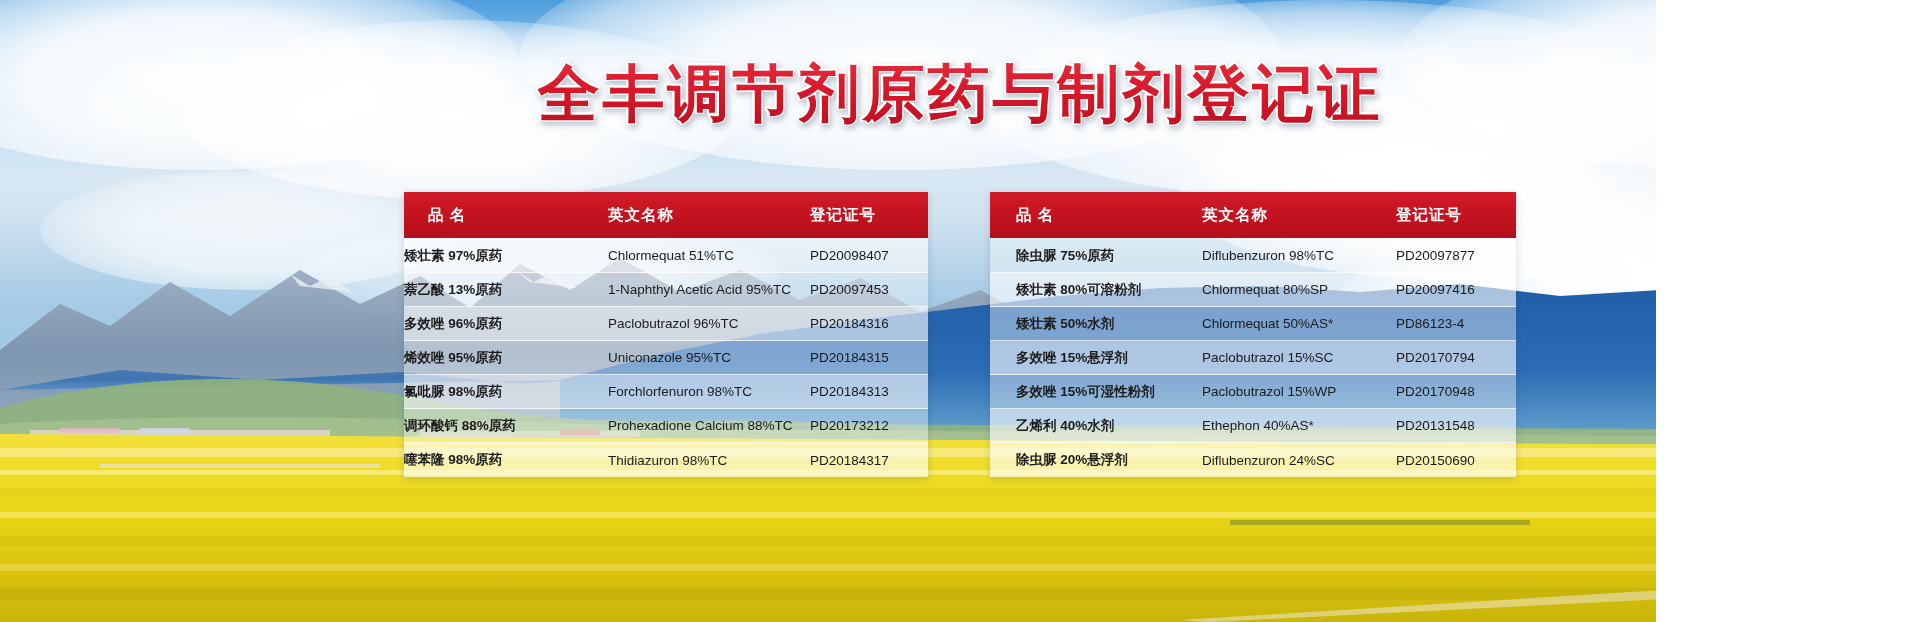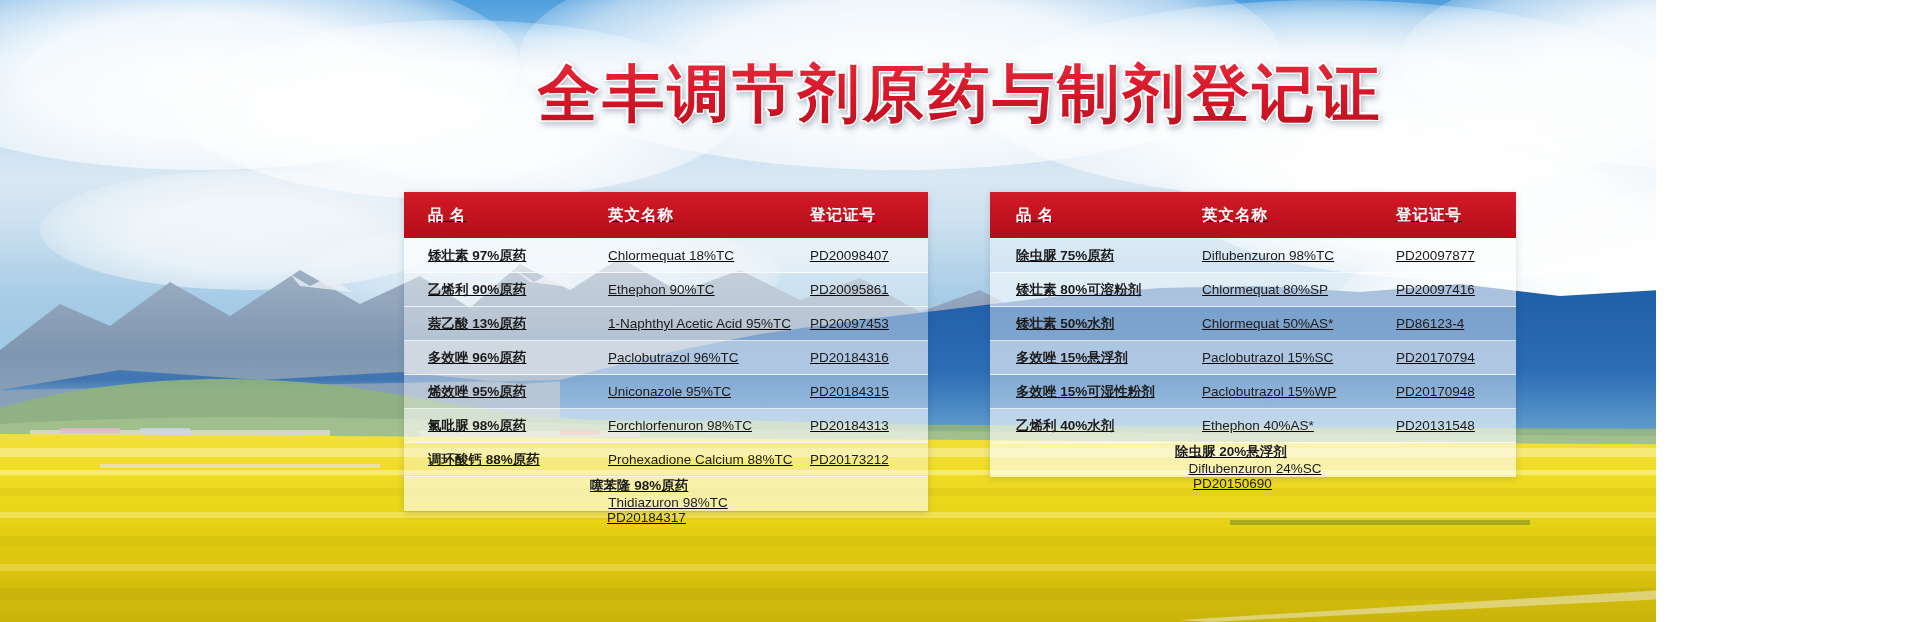--- a/index.html
+++ b/index.html
@@ -78,21 +78,20 @@
       drop-shadow(0 1.5px 0 #ffffff)
       drop-shadow(0 -1.5px 0 #ffffff)
       drop-shadow(2px 3px 3px rgba(40,60,90,0.30));
   }
 
   
   .reg-table {
     position: absolute;
     z-index: 15;
     box-shadow: 0 2px 7px rgba(30,50,80,0.18);
-    text-decoration: underline;
   }
   #table-left  { left: 404px; top: 192px; width: 524px; }
   #table-right { left: 990px; top: 192px; width: 526px; }
 
   .tbl-header {
     display: flex;
     align-items: center;
     height: 46px;
     background: linear-gradient(to bottom, #d21b28 0%, #c3121f 55%, #b20f1b 100%);
     color: #ffffff;
@@ -106,23 +105,23 @@
   .trow {
     display: flex;
     align-items: center;
     height: 34px;
     font-size: 13.5px;
     color: #1b1b1b;
     border-bottom: 1px solid rgba(255,255,255,0.72);
     background: rgba(255,255,255,0.62);
   }
   .trow.alt { background: rgba(255,255,255,0.40); }
-  .trow:last-child { border-bottom: none; flex-direction: column; }
-
-  .c-name   { width: 200px; padding-left: 24px; font-weight: bold; white-space: nowrap; }
+  .trow:last-child { border-bottom: none; }
+
+  .c-name   { width: 200px; font-weight: bold; white-space: nowrap; }
   .c-en     { flex: 1 1 auto; padding-left: 4px; white-space: nowrap; }
   .c-reg    { width: 118px; white-space: nowrap; }
 
   #table-right .c-name { width: 208px; padding-left: 26px; }
   #table-right .c-reg  { width: 120px; }
 
   .tbl-header .c-en  { padding-left: 4px; }
   .tbl-header .c-reg { }
 
   .tbl-body .trow .c-en  { font-weight: normal; }
@@ -225,27 +224,22 @@
 
   <div class="reg-table" id="table-left">
     <div class="tbl-header">
       <div class="c-name">品 名</div>
       <div class="c-en">英文名称</div>
       <div class="c-reg">登记证号</div>
     </div>
     <div class="tbl-body">
       <div class="trow">
         <div class="c-name">矮壮素 97%原药</div>
-        <div class="c-en">Chlormequat 18%TC</div>
+        <div class="c-en">Chlormequat 51%TC</div>
         <div class="c-reg">PD20098407</div>
-      </div>
-      <div class="trow alt">
-        <div class="c-name">乙烯利 90%原药</div>
-        <div class="c-en">Ethephon 90%TC</div>
-        <div class="c-reg">PD20095861</div>
       </div>
       <div class="trow alt">
         <div class="c-name">萘乙酸 13%原药</div>
         <div class="c-en">1-Naphthyl Acetic Acid 95%TC</div>
         <div class="c-reg">PD20097453</div>
       </div>
       <div class="trow">
         <div class="c-name">多效唑 96%原药</div>
         <div class="c-en">Paclobutrazol 96%TC</div>
         <div class="c-reg">PD20184316</div>

